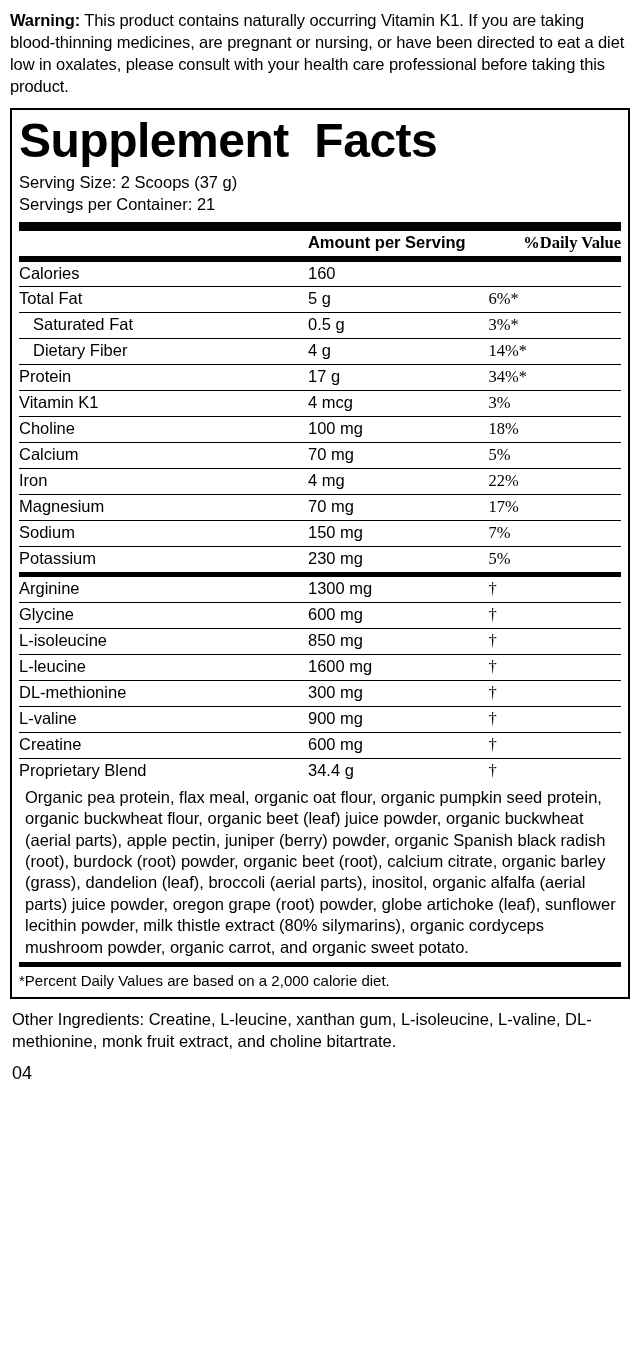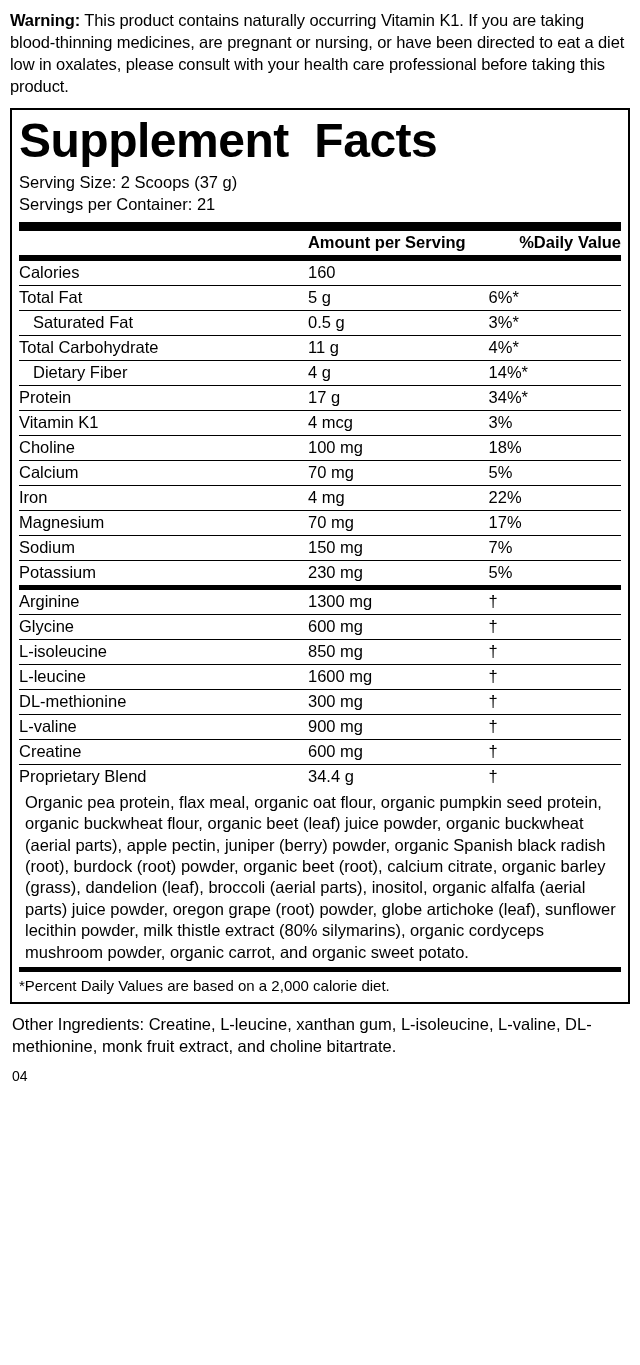--- a/index.html
+++ b/index.html
@@ -66,21 +66,21 @@
   }
   table.facts td, table.facts th {
     padding: 2px 0 3px 0;
     vertical-align: baseline;
     border-bottom: 1.5px solid #000;
     text-align: left;
   }
   table.facts tr.no-rule td { border-bottom: none; }
   .col-name  { width: 48%; }
   .col-amt   { width: 30%; text-align: left; }
-  .col-dv    { width: 22%; text-align: right; }
+  .col-dv    { width: 22%; text-align: right; font-family: Liberation Serif, serif; }
 
   .hdr td {
     font-weight: bold;
     border-bottom: none;
     padding-bottom: 4px;
     padding-top: 3px;
   }
   .hdr .col-amt { text-align: left; }
   .hdr .col-dv  { text-align: right; }
 
@@ -100,21 +100,21 @@
     padding-top: 4px;
   }
 
   
   .other {
     font-size: 16.5px;
     line-height: 1.33;
     margin: 10px 4px 0 4px;
   }
   .page-num {
-    font-size: 14px;
+    font-size: 18px;
     margin: 10px 4px 0 4px;
   }
 </style>
 </head>
 <body>
 
 <div class="page">
 
   <p class="warning"><span class="w-label">Warning:</span><span> This product contains naturally occurring Vitamin K1. If you are taking blood-thinning medicines, are pregnant or nursing, or have been directed to eat a diet low in oxalates, please consult with your health care professional before taking this product.</span></p>
 
@@ -149,25 +149,20 @@
         <td class="col-name">Total Fat</td>
         <td class="col-amt">5 g</td>
         <td class="col-dv">6%*</td>
       </tr>
       <tr>
         <td class="col-name indent">Saturated Fat</td>
         <td class="col-amt">0.5 g</td>
         <td class="col-dv">3%*</td>
       </tr>
       <tr>
-        <td class="col-name">Total Carbohydrate</td>
-        <td class="col-amt">11 g</td>
-        <td class="col-dv">4%*</td>
-      </tr>
-      <tr>
         <td class="col-name indent">Dietary Fiber</td>
         <td class="col-amt">4 g</td>
         <td class="col-dv">14%*</td>
       </tr>
       <tr>
         <td class="col-name">Protein</td>
         <td class="col-amt">17 g</td>
         <td class="col-dv">34%*</td>
       </tr>
       <tr>

